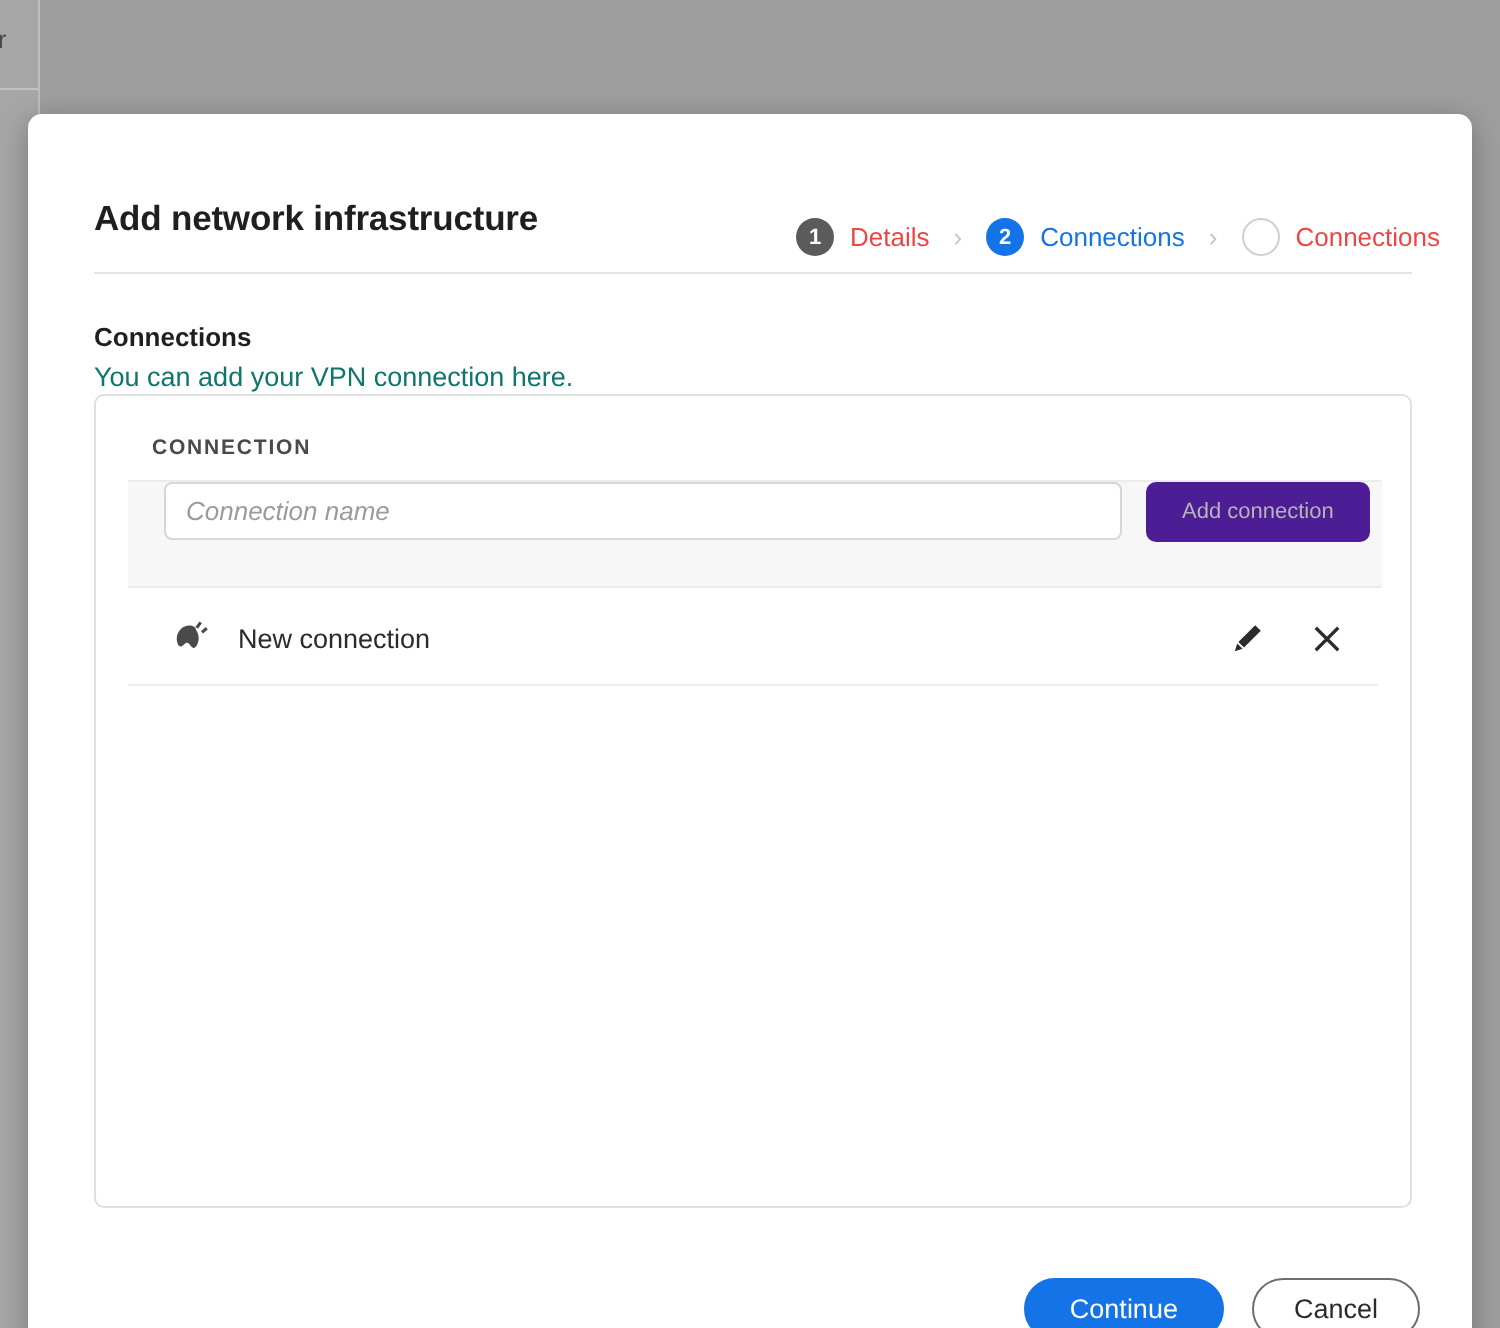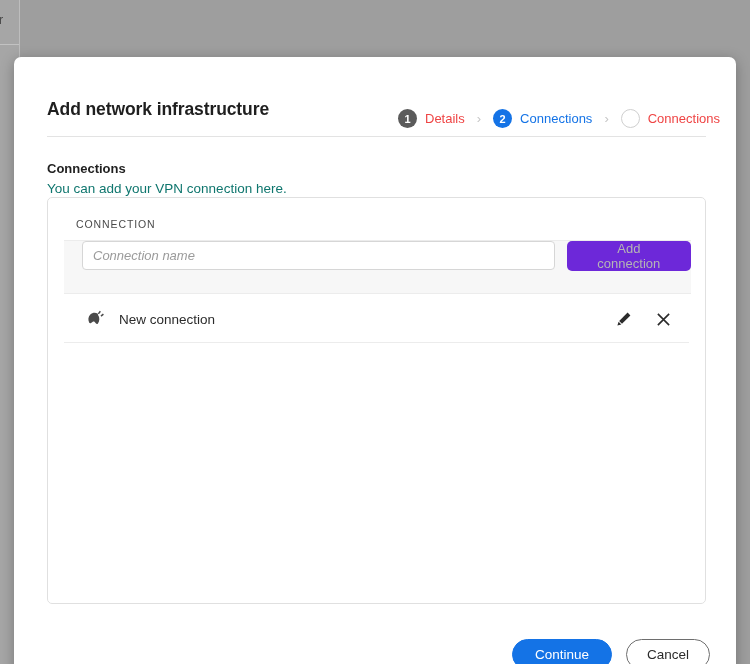--- a/index.html
+++ b/index.html
@@ -165,21 +165,21 @@
     left: 0; top: 0;
     width: 100%;
     height: 33px;
     box-sizing: border-box;
   }
   .card-header-label {
     position: absolute;
     left: 28px;
     top: 20px;
     font-size: 10.5px;
-    font-weight: normal;
+    font-weight: bold;
     letter-spacing: 0.9px;
     color: #4a4a4a;
   }
   .card-header-rule {
     position: absolute;
     left: 16px;
     top: 42px;
     width: 627px;
     height: 1px;
     background: #ececec;
@@ -215,23 +215,23 @@
   .conn-input::placeholder {
     color: #9b9b9b;
     font-style: italic;
   }
   .add-btn {
     margin-left: 12px;
     height: 30px;
     padding: 0 18px;
     border: none;
     border-radius: 5px;
-    background: #6d28d9;
+    background: #4c1d95;
     color: #b5b5b5;
-    font-size: 13px;
+    font-size: 11px;
     font-family: "Liberation Sans", sans-serif;
     cursor: default;
   }
 
   
   .conn-list {
     position: absolute;
     left: 0;
     top: 97px;
     width: 100%;

